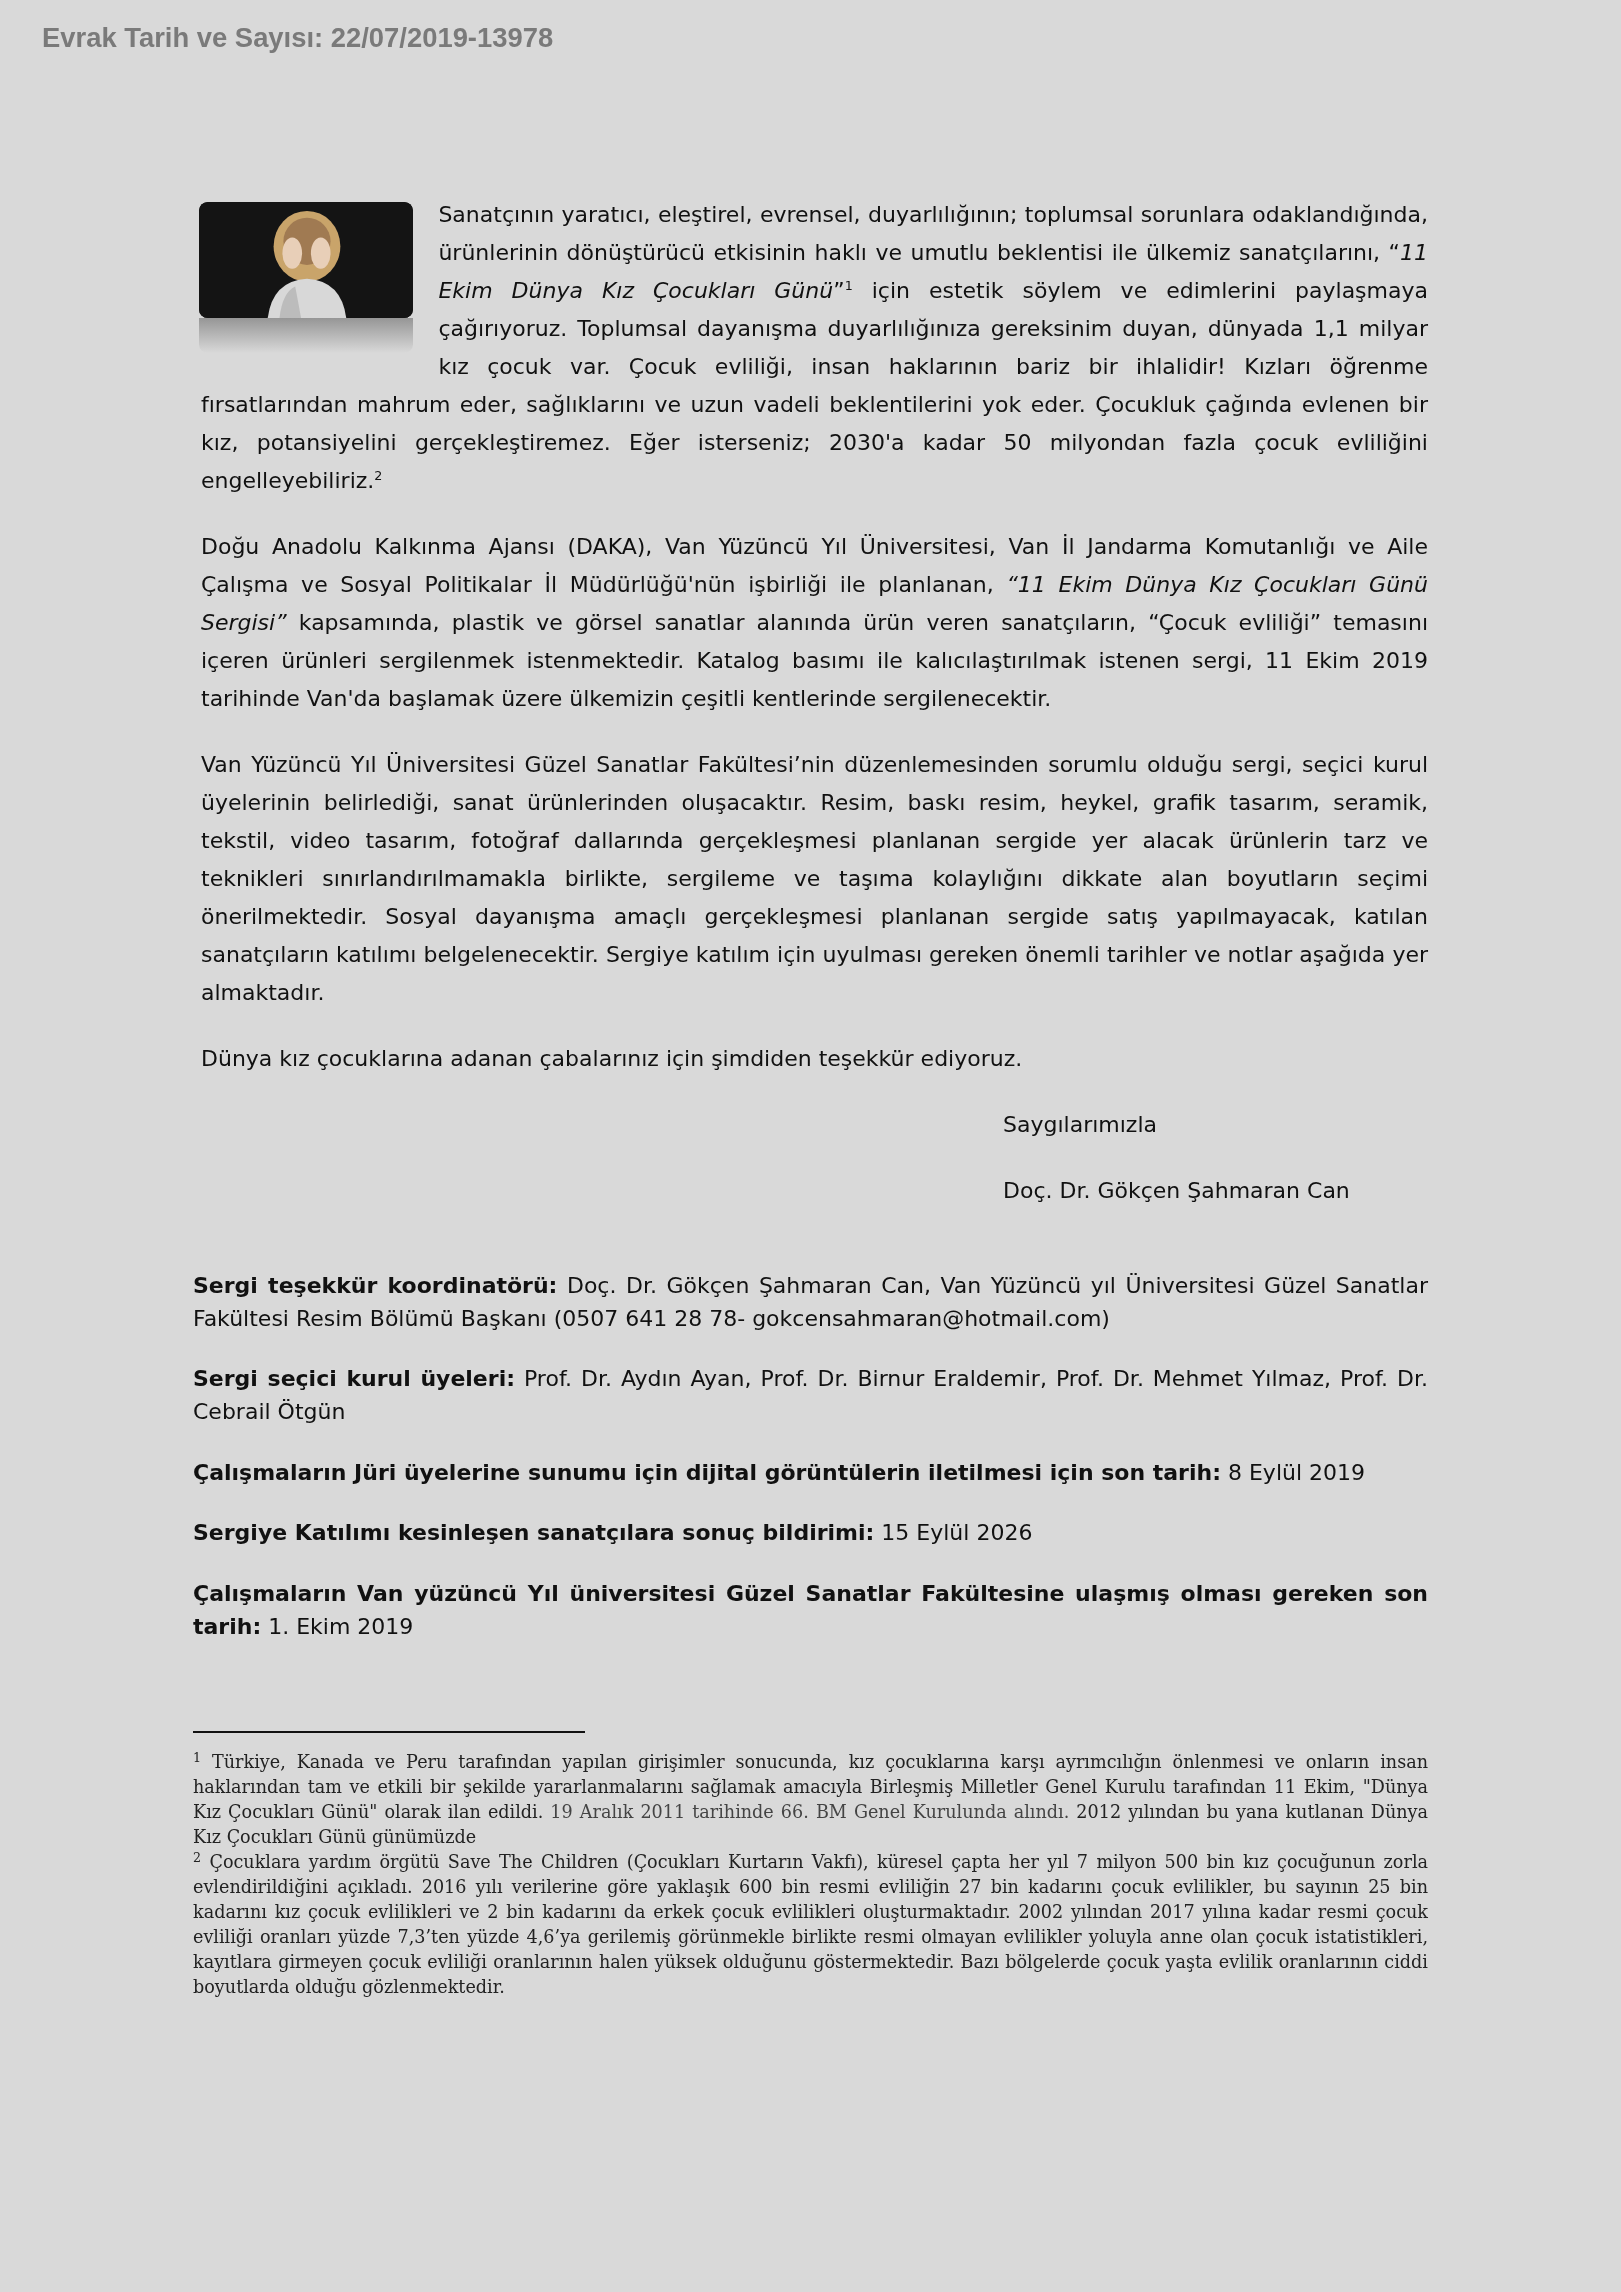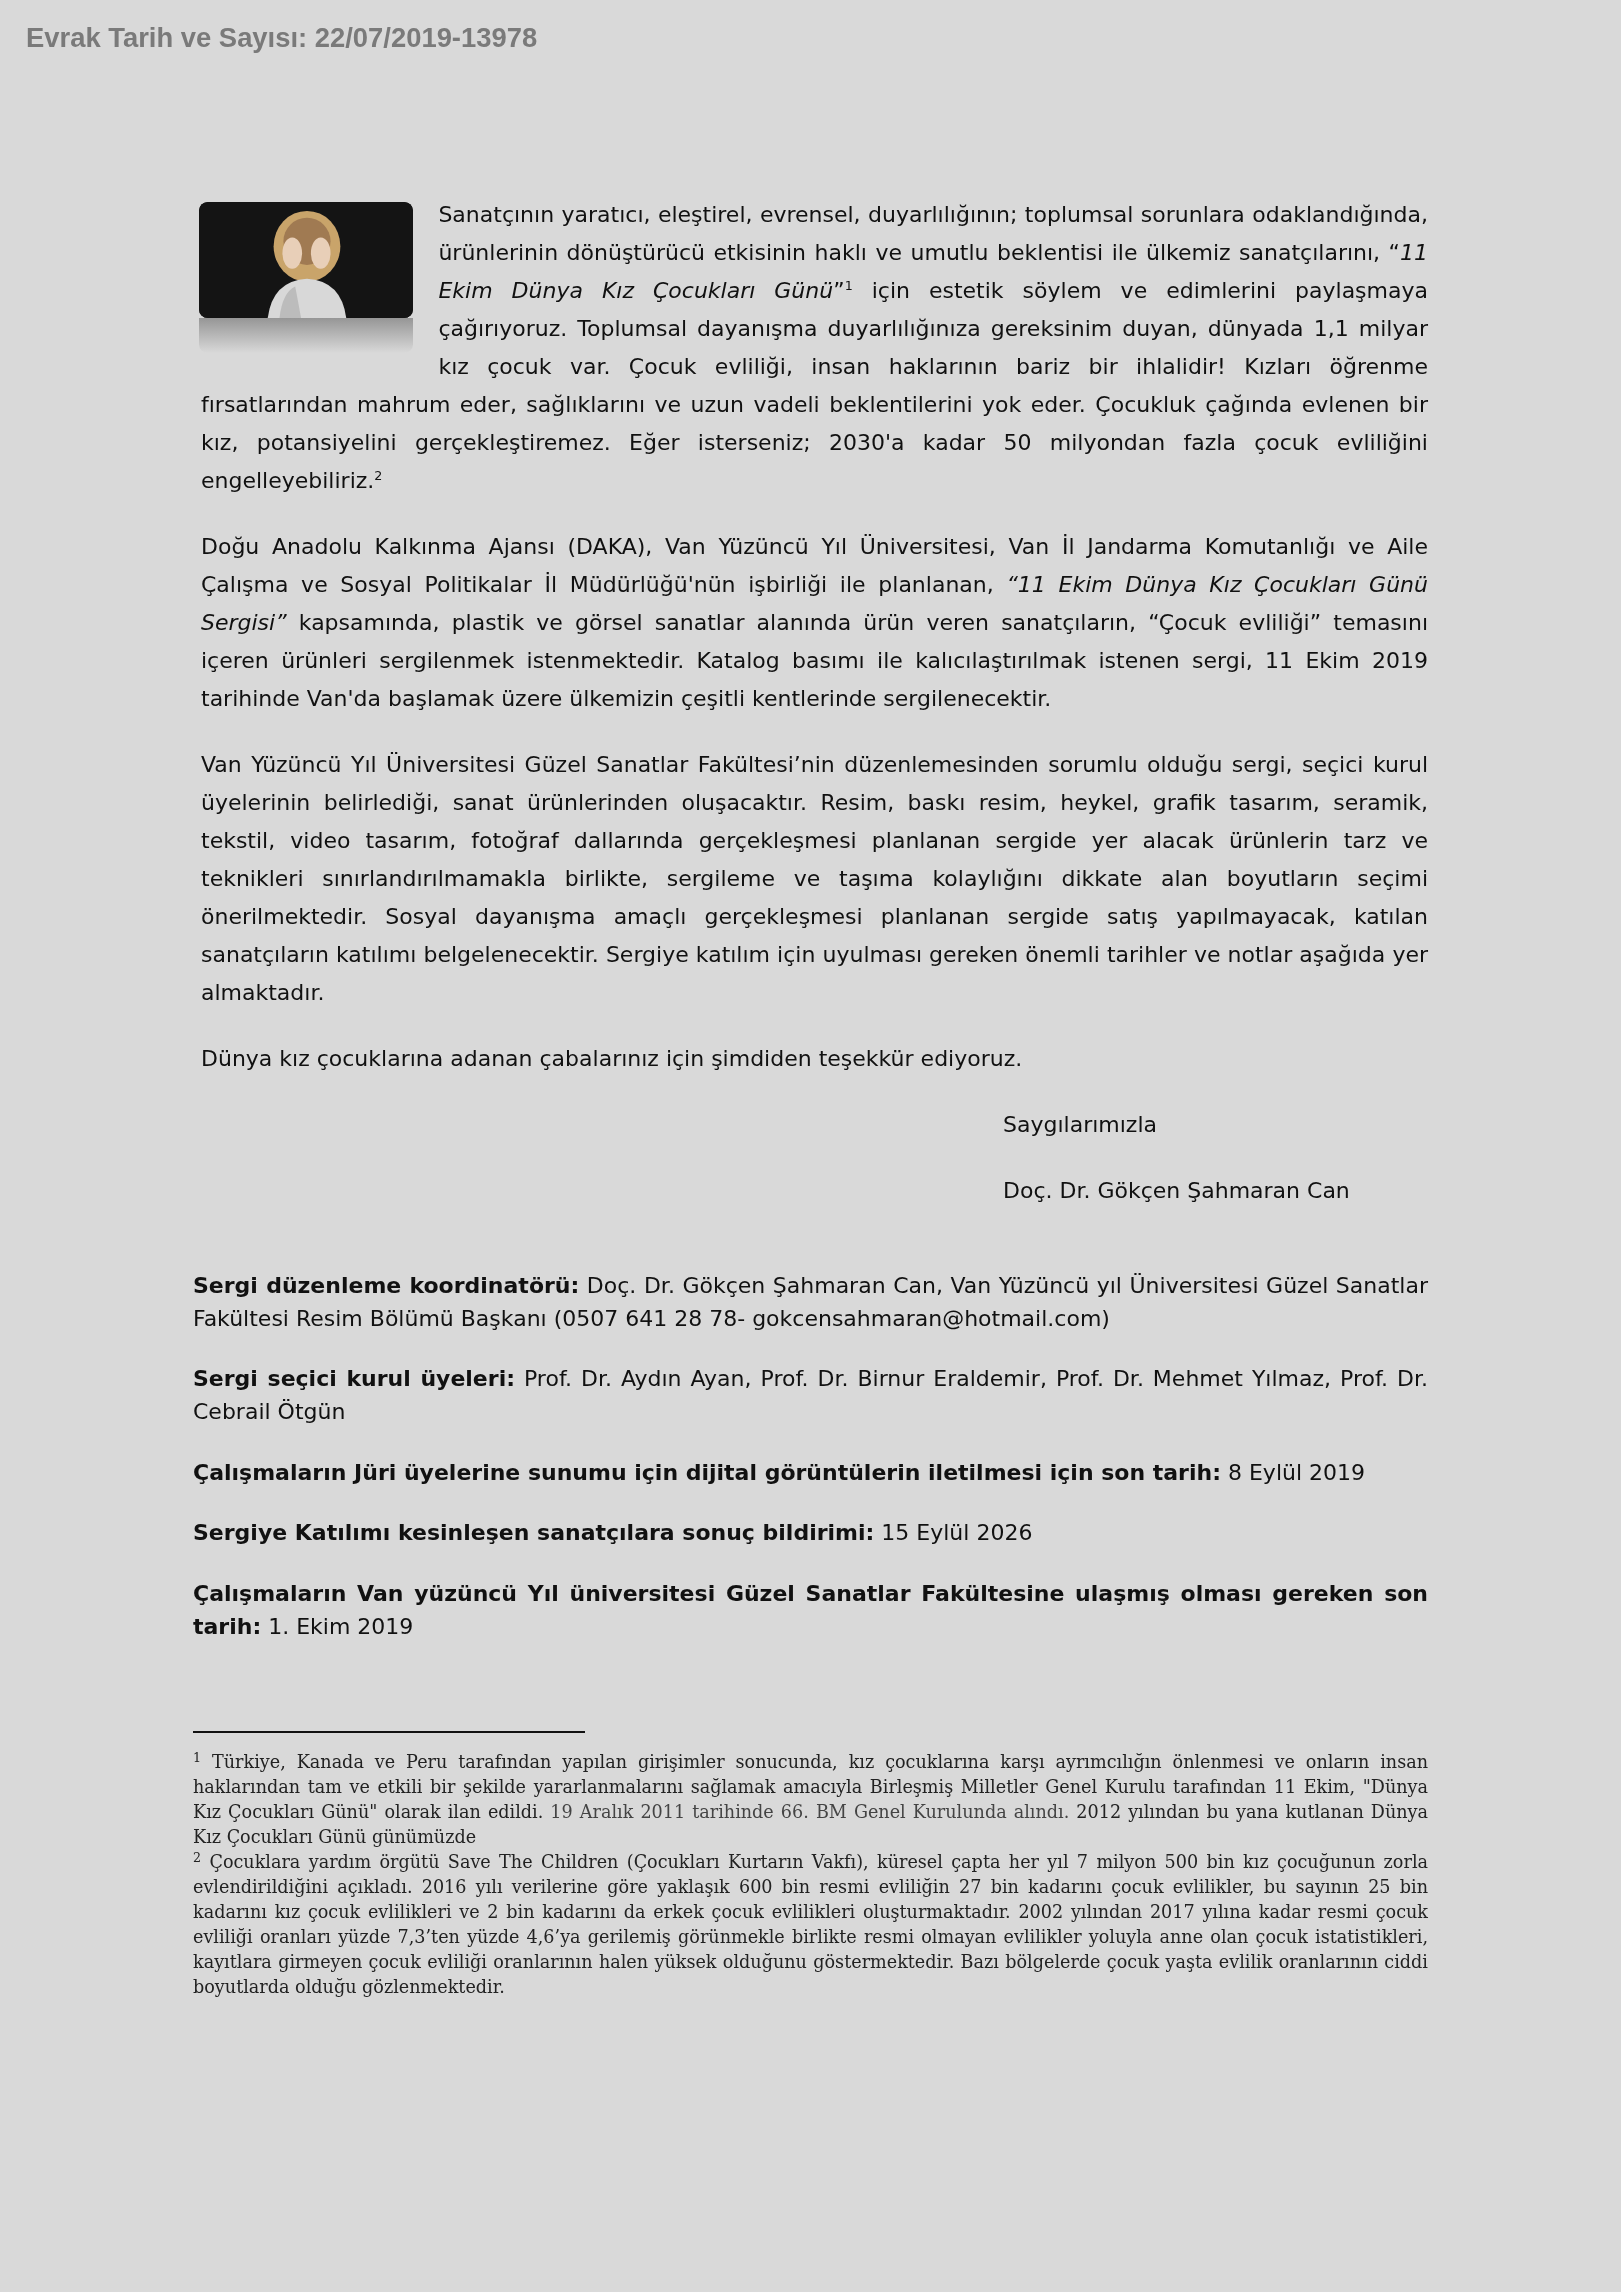--- a/index.html
+++ b/index.html
@@ -2,21 +2,21 @@
 <html><head>
   <meta charset="utf-8">
   <style>
     html, body { margin:0; padding:0; }
     body {
       width:1621px; height:2293px; background:#d9d9d9;
       position:relative; overflow:hidden;
       font-family:"Liberation Sans", sans-serif; color:#111;
     }
     .header-stamp {
-      position:absolute; left:26px; top:21.6px;
+      position:absolute; left:42px; top:21.6px;
       font-family:"Liberation Sans", sans-serif; font-weight:bold;
       font-size:27.4px; color:#7a7a7a;
     }
     .doc {
       position:absolute; left:193px; top:196px; width:1235px;
       font-family:"DejaVu Sans", sans-serif; font-size:22px; line-height:38px;
     }
     .photo {
       float:left; width:216px; height:152px; margin:5.9px 23.5px 5.9px 5.9px;
       position:relative;
@@ -73,21 +73,21 @@
   <p class="p"><span>Doğu Anadolu Kalkınma Ajansı (DAKA), Van Yüzüncü Yıl Üniversitesi, Van İl Jandarma Komutanlığı ve Aile Çalışma ve Sosyal Politikalar İl Müdürlüğü'nün işbirliği ile planlanan, </span><span class="it">“11 Ekim Dünya Kız Çocukları Günü Sergisi”</span><span> kapsamında, plastik ve görsel sanatlar alanında ürün veren sanatçıların, “Çocuk evliliği” temasını içeren ürünleri sergilenmek istenmektedir. Katalog basımı ile kalıcılaştırılmak istenen sergi, 11 Ekim 2019 tarihinde Van'da başlamak üzere ülkemizin çeşitli kentlerinde sergilenecektir.</span></p>
 
   <p class="p">Van Yüzüncü Yıl Üniversitesi Güzel Sanatlar Fakültesi’nin düzenlemesinden sorumlu olduğu sergi, seçici kurul üyelerinin belirlediği, sanat ürünlerinden oluşacaktır. Resim, baskı resim, heykel, grafik tasarım, seramik, tekstil, video tasarım, fotoğraf dallarında gerçekleşmesi planlanan sergide yer alacak ürünlerin tarz ve teknikleri sınırlandırılmamakla birlikte, sergileme ve taşıma kolaylığını dikkate alan boyutların seçimi önerilmektedir. Sosyal dayanışma amaçlı gerçekleşmesi planlanan sergide satış yapılmayacak, katılan sanatçıların katılımı belgelenecektir. Sergiye katılım için uyulması gereken önemli tarihler ve notlar aşağıda yer almaktadır.</p>
 
   <p class="p">Dünya kız çocuklarına adanan çabalarınız için şimdiden teşekkür ediyoruz.</p>
 
   <p class="sig">Saygılarımızla</p>
   <p class="sig" style="margin-bottom:59px">Doç. Dr. Gökçen Şahmaran Can</p>
 
   <div>
-    <p class="info"><span class="bold">Sergi düzenleme koordinatörü:</span><span>  Doç. Dr. Gökçen Şahmaran Can, Van Yüzüncü yıl Üniversitesi Güzel Sanatlar Fakültesi Resim Bölümü Başkanı (0507 641 28 78- gokcensahmaran@hotmail.com)</span></p>
+    <p class="info"><span class="bold">Sergi teşekkür koordinatörü:</span><span>  Doç. Dr. Gökçen Şahmaran Can, Van Yüzüncü yıl Üniversitesi Güzel Sanatlar Fakültesi Resim Bölümü Başkanı (0507 641 28 78- gokcensahmaran@hotmail.com)</span></p>
     <p class="info"><span class="bold">Sergi seçici kurul üyeleri:</span><span> Prof. Dr. Aydın Ayan, Prof. Dr. Birnur Eraldemir, Prof. Dr. Mehmet Yılmaz, Prof. Dr. Cebrail Ötgün</span></p>
     <p class="info"><span class="bold">Çalışmaların Jüri üyelerine sunumu için dijital görüntülerin iletilmesi için son tarih:</span><span> 8 Eylül 2019</span></p>
     <p class="info"><span class="bold">Sergiye Katılımı kesinleşen sanatçılara sonuç bildirimi:</span><span> 15 Eylül 2026</span></p>
     <p class="info"><span class="bold">Çalışmaların Van yüzüncü Yıl üniversitesi Güzel Sanatlar Fakültesine ulaşmış olması gereken son tarih:</span><span> 1. Ekim 2019</span></p>
   </div>
 
   <div class="footnote-rule"></div>
 
   <div class="footnotes">
     <div><sup>1</sup><span> Türkiye, Kanada ve Peru tarafından yapılan girişimler sonucunda, kız çocuklarına karşı ayrımcılığın önlenmesi ve onların insan haklarından tam ve etkili bir şekilde yararlanmalarını sağlamak amacıyla Birleşmiş Milletler Genel Kurulu tarafından 11 Ekim, "Dünya Kız Çocukları Günü" olarak ilan edildi. </span><span class="gray">19 Aralık 2011 tarihinde 66. BM Genel Kurulunda alındı.</span><span> 2012 yılından bu yana kutlanan Dünya Kız Çocukları Günü günümüzde</span></div>

